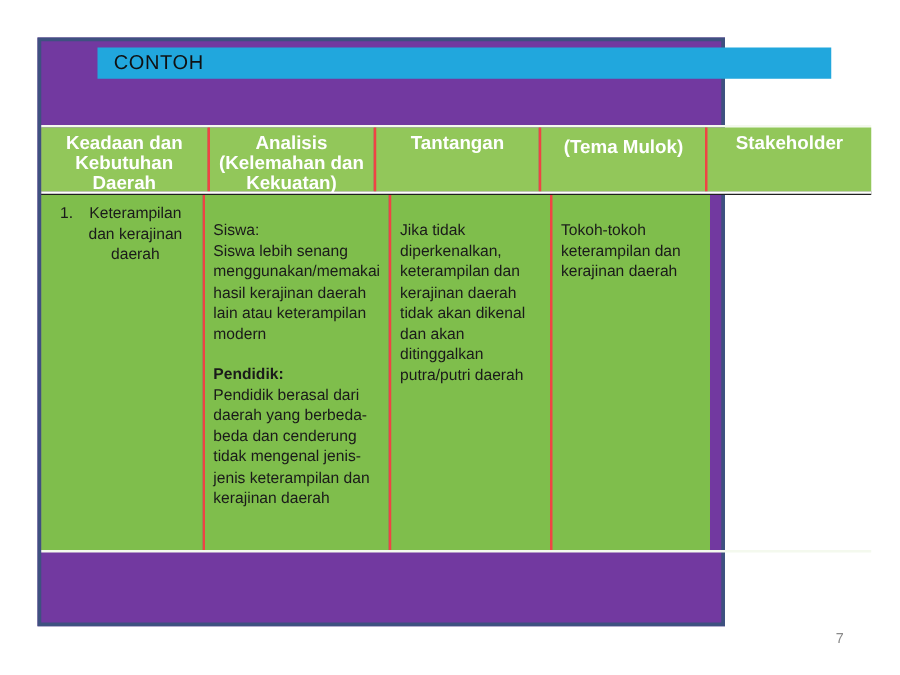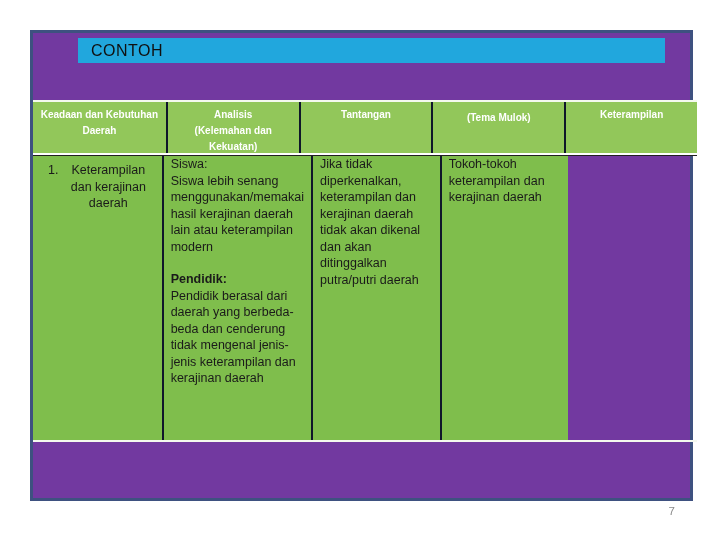--- a/index.html
+++ b/index.html
@@ -1,49 +1,49 @@
 <!DOCTYPE html>
 <html><head>
 <meta charset="utf-8">
 <style>
   * { margin:0; padding:0; box-sizing:border-box; }
   html,body { width:720px; height:540px; background:#ffffff; }
   body { font-family:"Liberation Sans", sans-serif; position:relative; overflow:hidden; }
 
   .slide {
-    position:absolute; left:30px; top:30px; width:663px; height:471px;
+    position:absolute; left:30px; top:30px; width:550px; height:471px;
     background:#7239A0; border:3px solid #3E5180;
   }
 
   .title-bar {
     position:absolute; left:45px; top:5px; width:587px; height:25px;
     background:#21A7DD; display:flex; align-items:center;
   }
   .title-bar span { font-size:16px; color:#101010; padding-left:13px; letter-spacing:0.5px; }
 
   .tbl { position:absolute; left:0; top:67px; width:664px; }
   .row { display:grid; grid-template-columns:repeat(5,1fr); }
-  .cell { border-left:2px solid #0f172a; }
+  .cell { border-left:2px solid #ef4444; }
   .cell:first-child { border-left:none; }
 
   .thead { border-top:2px solid #f4f9ee; }
   .thead .cell {
     background:#92C75A; height:51px; padding:5px 4px 0;
     text-align:center; color:#ffffff; font-weight:bold;
-    font-size:10px; line-height:16px;
+    font-size:15px; line-height:16px;
   }
   .thead .cell span { display:block; }
   .thead .cell.gap .l2 { margin-top:3px; }
 
   .divider { height:3px; background:#202020; border-top:2px solid #ffffff; }
 
   .tbody { border-bottom:2px solid #f4f9ee; }
   .tbody .cell {
     background:#7FBE4C; height:284px; color:#1a1a1a;
-    font-size:12.5px; line-height:16.5px; padding:0 7px;
+    font-size:12.5px; line-height:16.5px; padding:20px 7px;
     overflow-wrap:break-word;
   }
   .td-keadaan { position:relative; padding:6px 8px 0 30px !important; text-align:center; }
   .td-keadaan .num { position:absolute; left:15px; top:6px; }
   .td-analisis { text-align:left; }
   .td-analisis .p2 { margin-top:16px;font-weight:bold; }
   .td-center { }
 
   .page-number {
     position:absolute; right:45px; top:505px;
@@ -71,21 +71,21 @@
         <span class="l2">(Kelemahan dan Kekuatan)</span>
       </div>
       <div class="cell">
         <span>Tantangan</span>
         <span class="l2"></span>
       </div>
       <div class="cell gap">
         <span class="l2">(Tema Mulok)</span>
       </div>
       <div class="cell">
-        <span>Keterampilan</span>
+        <span>Stakeholder</span>
         <span class="l2"></span>
       </div>
     </div>
 
     <div class="divider"></div>
 
     <div class="row tbody">
       <div class="cell td-keadaan">
         <span class="num">1.</span>
         <div>Keterampilan dan kerajinan daerah</div>

